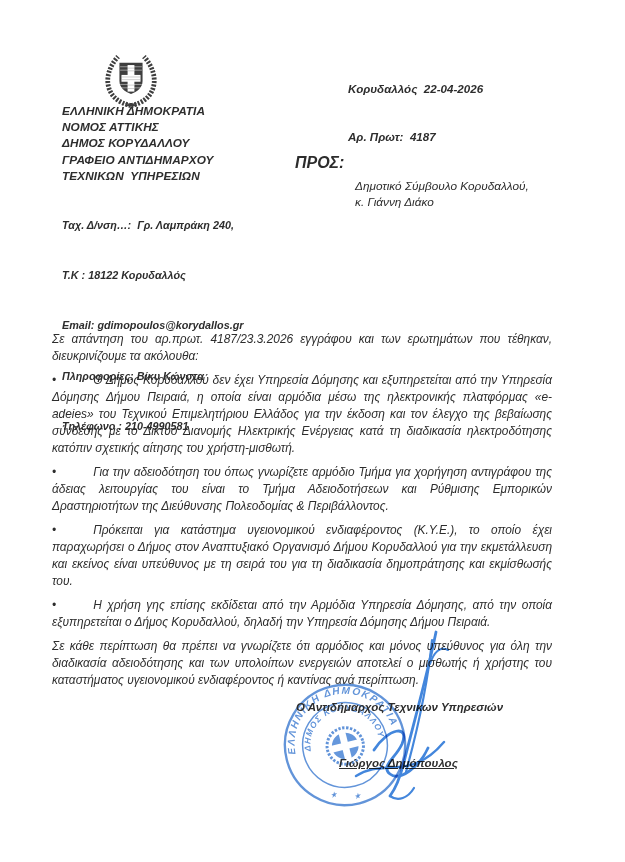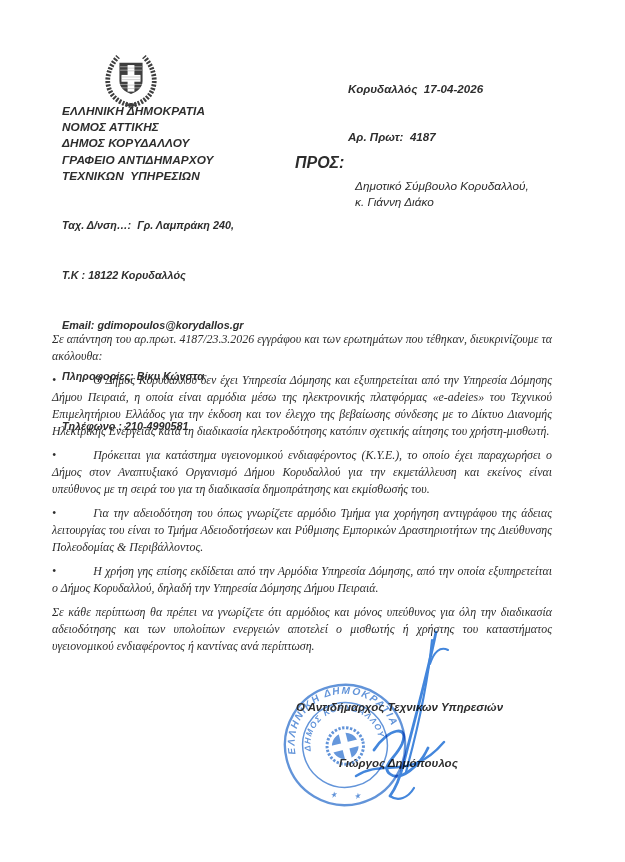--- a/index.html
+++ b/index.html
@@ -13,26 +13,26 @@
   .agency{position:absolute;left:62px;top:103px;}
   .hdr{font-weight:700;font-size:11.8px;line-height:16.2px;letter-spacing:.1px;white-space:pre;}
   .contacts{margin-top:4px;}
   .contact{font-weight:700;font-size:10.8px;line-height:18.2px;white-space:pre;margin-top:32px;}
   
   .dateblock{position:absolute;left:348px;top:49px;font-weight:700;font-size:11.6px;line-height:16px;white-space:pre;}
   
   .pros{position:absolute;left:295px;top:154px;font-weight:700;font-size:16px;}
   .recipient{position:absolute;left:355px;top:154px;font-size:11.8px;line-height:16.4px;margin-top:24px;}
   
-  .letter-body{position:absolute;left:52px;top:331px;width:500px;font-size:11.9px;line-height:17px;text-align:justify;font-family:Liberation Serif, serif;}
+  .letter-body{position:absolute;left:52px;top:331px;width:500px;font-size:11.9px;line-height:17px;text-align:justify;}
   .letter-body p{margin:0 0 7px 0;}
   .sp{display:inline-block;width:37px;}
   
   .sig-title{position:absolute;left:296px;top:701px;font-weight:700;font-size:11.5px;z-index:4;}
-  .sig-name{position:absolute;left:339px;top:757px;font-weight:700;font-size:11.5px;z-index:4;}
+  .sig-name{position:absolute;left:339px;top:757px;font-weight:700;font-size:11.5px;z-index:4;text-decoration:underline;}
   .stamp{position:absolute;left:281px;top:681px;width:128px;height:128px;z-index:2;opacity:.82;mix-blend-mode:multiply;}
   .scribble{position:absolute;left:340px;top:630px;width:150px;height:180px;z-index:5;opacity:.9;mix-blend-mode:multiply;}
 </style>
 </head>
 <body>
 
 <div class="page">
 
   <svg class="emblem" viewBox="0 0 100 88" aria-hidden="true">
     <g fill="none" stroke="#3e3e3e">
@@ -70,35 +70,35 @@
     <div class="contacts">
       <div class="contact">Ταχ. Δ/νση…:  Γρ. Λαμπράκη 240,</div>
       <div class="contact">Τ.Κ : 18122 Κορυδαλλός</div>
       <div class="contact">Email: gdimopoulos@korydallos.gr</div>
       <div class="contact">Πληροφορίες: Βίκυ Κώνστα</div>
       <div class="contact">Τηλέφωνο : 210-4990581</div>
     </div>
   </div>
 
   <div class="dateblock">
-    <div>Κορυδαλλός  17-04-2026</div>
+    <div>Κορυδαλλός  22-04-2026</div>
     <div>Αρ. Πρωτ:  4187</div>
   </div>
 
   <div class="pros">ΠΡΟΣ:</div>
   <div class="recipient">
     <div>Δημοτικό Σύμβουλο Κορυδαλλού,</div>
     <div>κ. Γιάννη Διάκο</div>
   </div>
 
   <div class="letter-body">
     <p>Σε απάντηση του αρ.πρωτ. 4187/23.3.2026 εγγράφου  και των ερωτημάτων που τέθηκαν, διευκρινίζουμε τα ακόλουθα:</p>
     <p><span>•</span><span class="sp"></span><span>Ο Δήμος Κορυδαλλού δεν έχει Υπηρεσία Δόμησης και εξυπηρετείται από την Υπηρεσία Δόμησης Δήμου Πειραιά, η οποία είναι αρμόδια μέσω της ηλεκτρονικής πλατφόρμας  «e-adeies» του Τεχνικού Επιμελητήριου Ελλάδος για την έκδοση και τον έλεγχο της βεβαίωσης σύνδεσης με το Δίκτυο Διανομής Ηλεκτρικής Ενέργειας κατά τη διαδικασία ηλεκτροδότησης κατόπιν σχετικής αίτησης του χρήστη-μισθωτή.</span></p>
+    <p><span>•</span><span class="sp"></span><span>Για την αδειοδότηση του όπως γνωρίζετε αρμόδιο Τμήμα για χορήγηση αντιγράφου της άδειας λειτουργίας του είναι το Τμήμα Αδειοδοτήσεων και Ρύθμισης Εμπορικών Δραστηριοτήτων της Διεύθυνσης Πολεοδομίας &amp; Περιβάλλοντος.</span></p>
     <p><span>•</span><span class="sp"></span><span>Πρόκειται για κατάστημα υγειονομικού ενδιαφέροντος (Κ.Υ.Ε.), το οποίο έχει παραχωρήσει ο Δήμος στον Αναπτυξιακό Οργανισμό Δήμου Κορυδαλλού για την εκμετάλλευση και  εκείνος είναι υπεύθυνος με τη σειρά του για τη διαδικασία δημοπράτησης και εκμίσθωσής του.</span></p>
-    <p><span>•</span><span class="sp"></span><span>Για την αδειοδότηση του όπως γνωρίζετε αρμόδιο Τμήμα για χορήγηση αντιγράφου της άδειας λειτουργίας του είναι το Τμήμα Αδειοδοτήσεων και Ρύθμισης Εμπορικών Δραστηριοτήτων της Διεύθυνσης Πολεοδομίας &amp; Περιβάλλοντος.</span></p>
     <p><span>•</span><span class="sp"></span><span>Η χρήση γης επίσης εκδίδεται από την Αρμόδια Υπηρεσία Δόμησης, από την οποία εξυπηρετείται ο Δήμος Κορυδαλλού, δηλαδή την Υπηρεσία Δόμησης Δήμου Πειραιά.</span></p>
     <p>Σε κάθε περίπτωση θα πρέπει να γνωρίζετε ότι αρμόδιος και μόνος υπεύθυνος για όλη την διαδικασία αδειοδότησης και των υπολοίπων ενεργειών αποτελεί ο μισθωτής ή χρήστης του καταστήματος υγειονομικού ενδιαφέροντος ή καντίνας ανά περίπτωση.</p>
   </div>
 
   <div class="sig-title">Ο Αντιδήμαρχος Τεχνικων Υπηρεσιών</div>
   <div class="sig-name">Γιώργος Δημόπουλος</div>
 
   <svg class="stamp" viewBox="0 0 130 130" aria-hidden="true">
     <g transform="rotate(-14 65 65)" fill="none" stroke="#3f7cd1">
       <defs>

